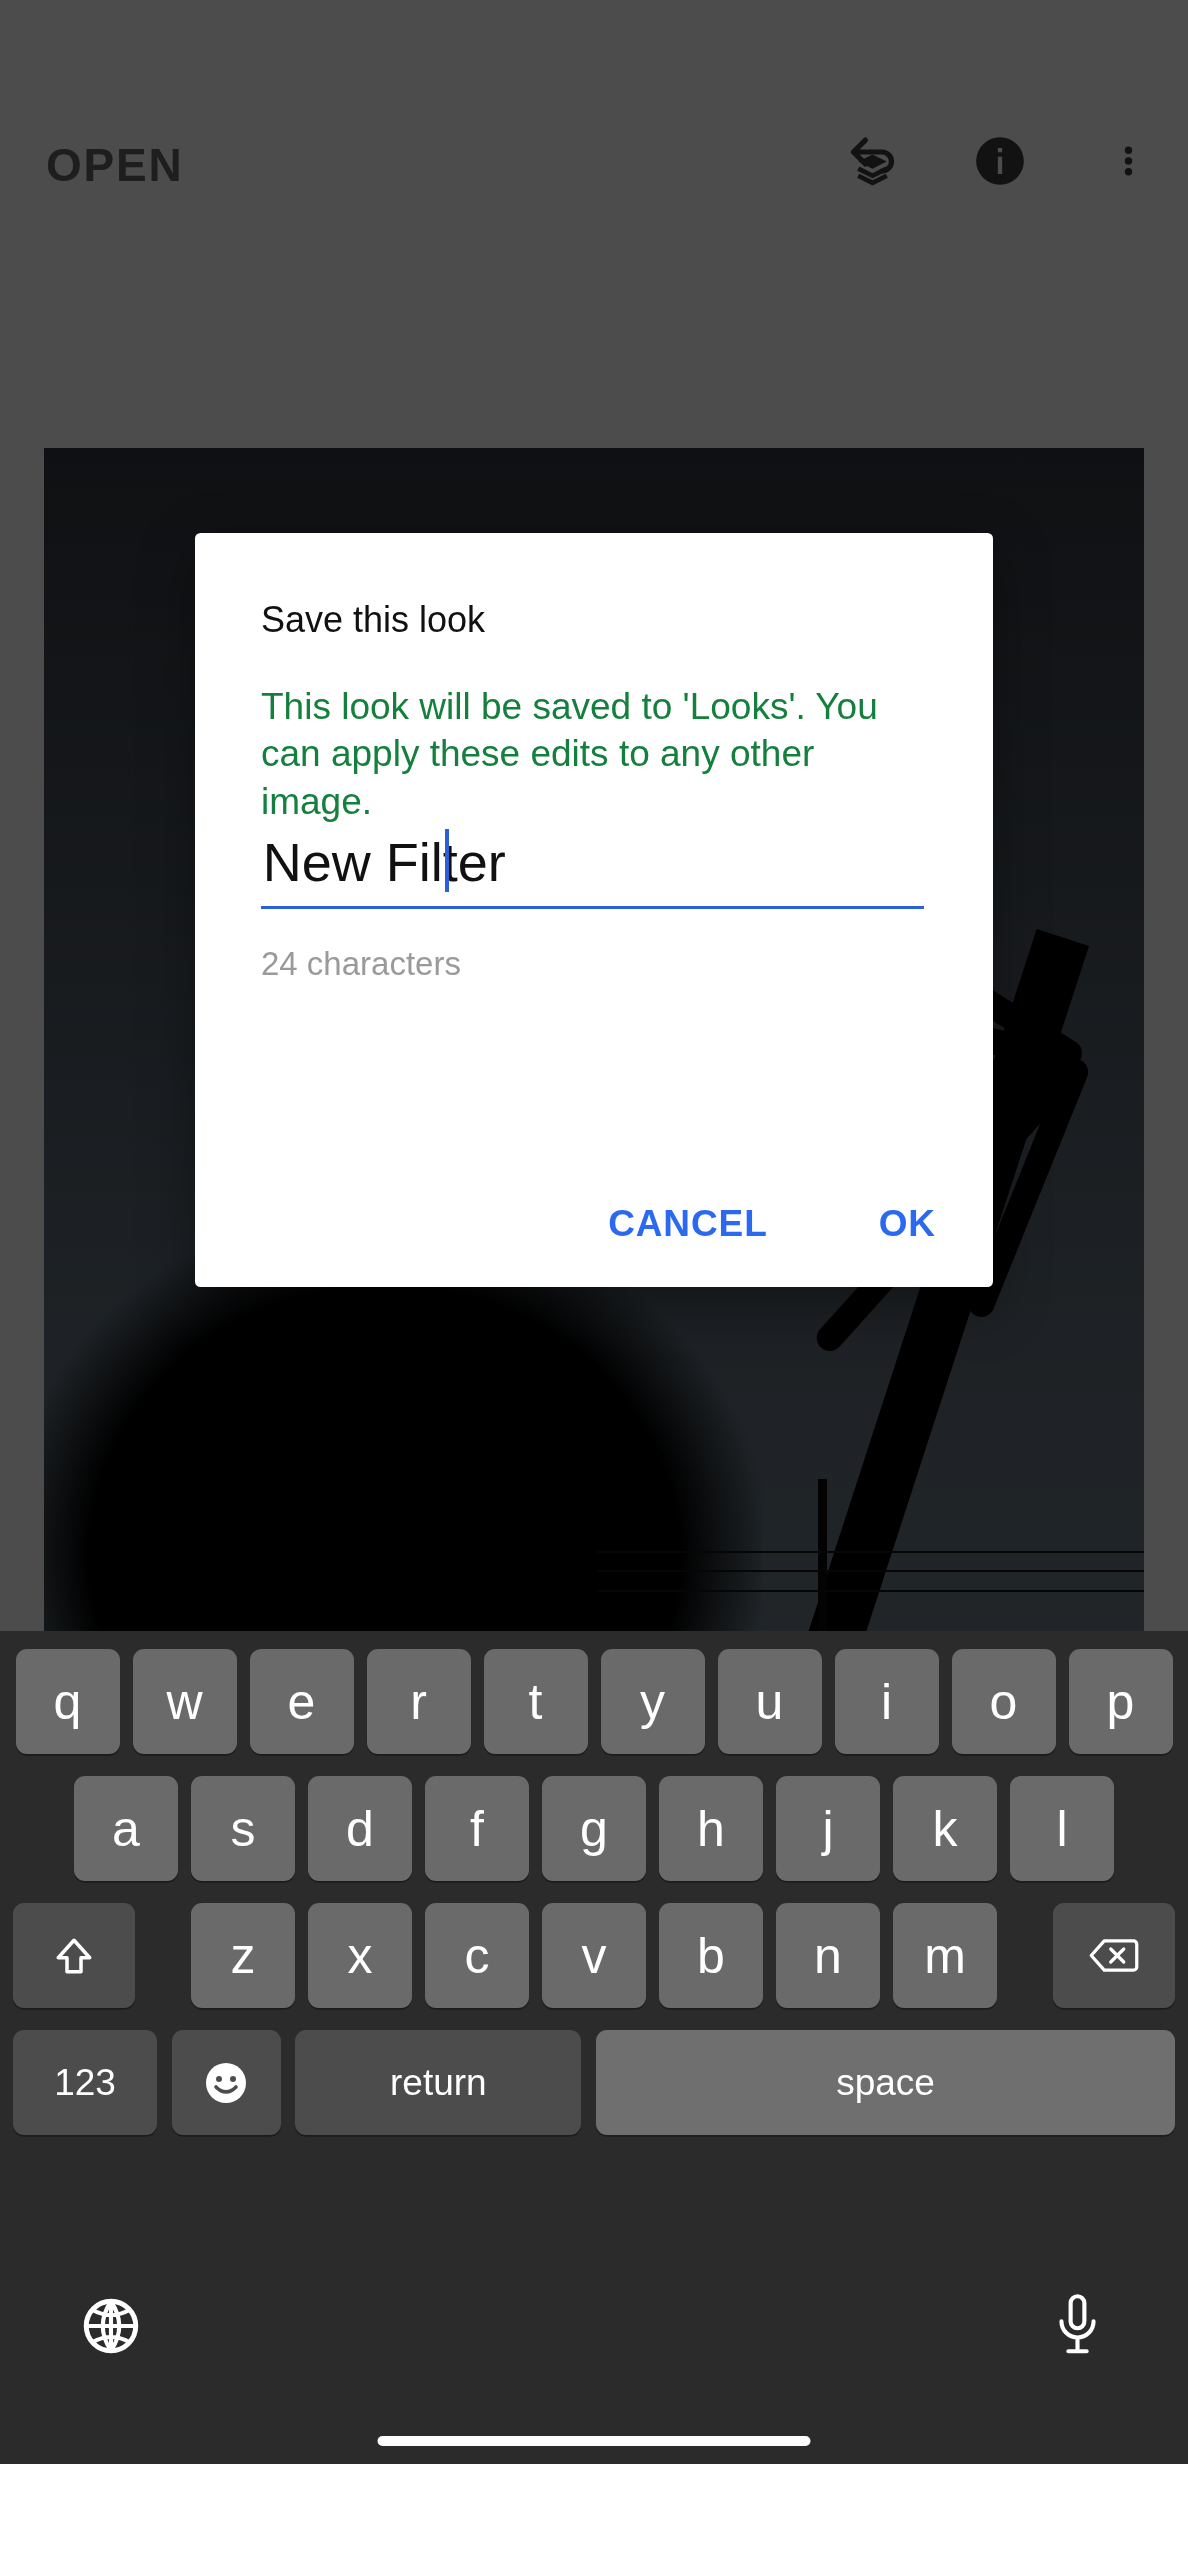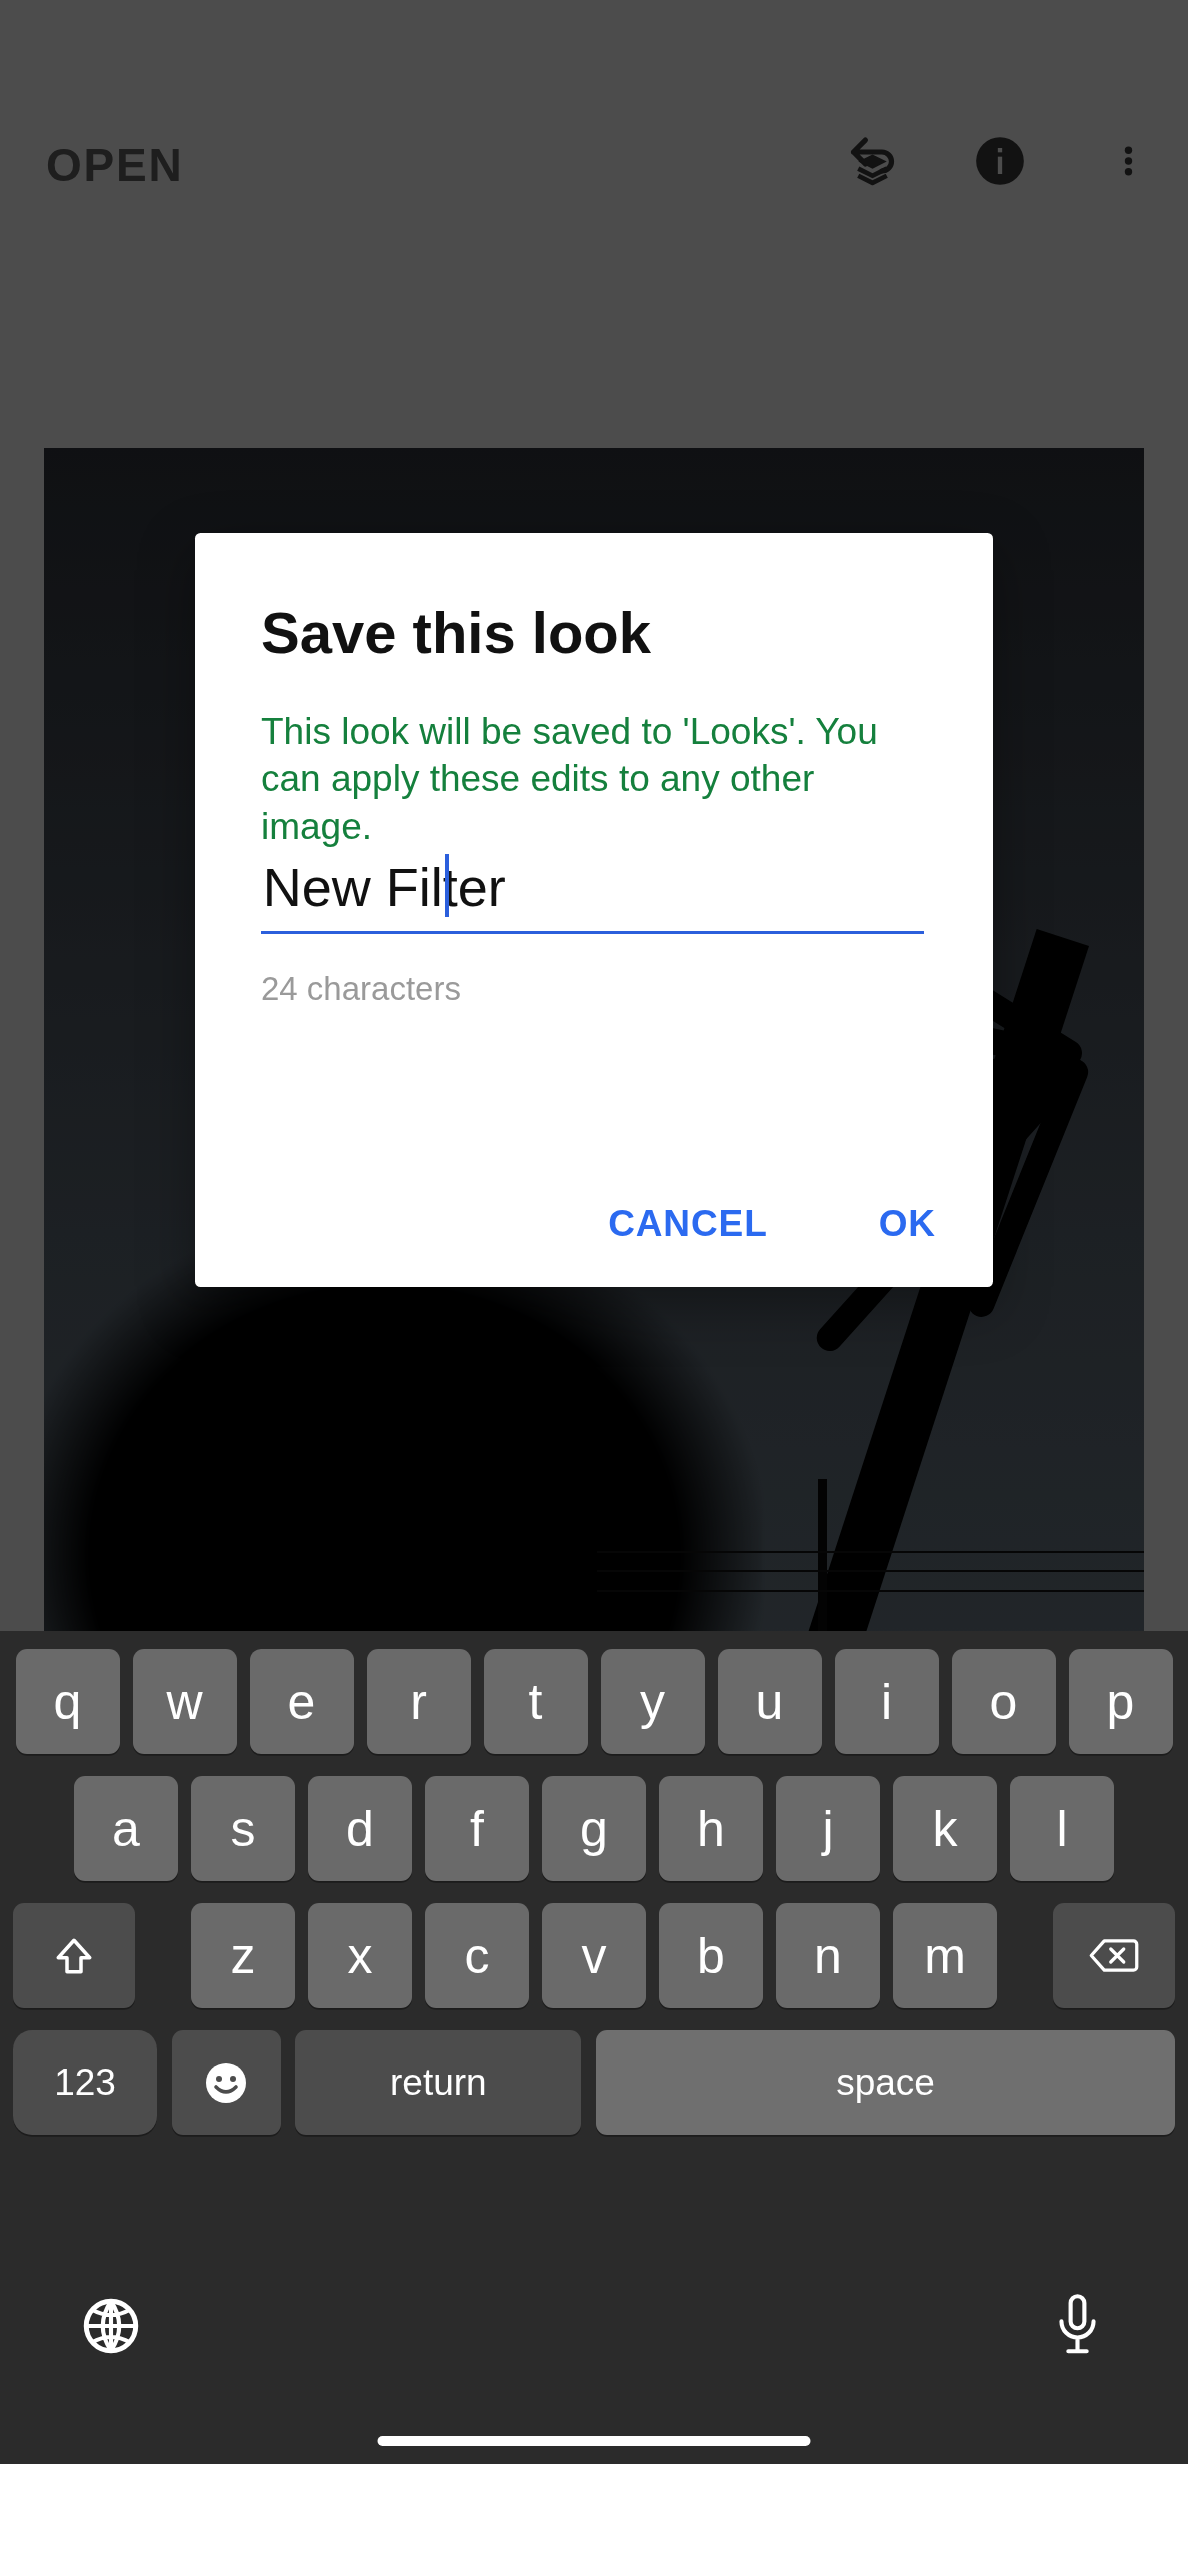--- a/index.html
+++ b/index.html
@@ -26,42 +26,42 @@
   .leaf.l6 { transform: rotate(-68deg); width: 276px; }
   .pole { position: absolute; left: 774px; bottom: 37px; width: 9.2px; height: 240px; background: #050505; }
   .wire { position: absolute; left: 553px; bottom: 184px; width: 645px; height: 1.8px; background: #0b0b0b; }
   .wire.w2 { bottom: 203px; }
   .wire.w3 { bottom: 164px; }
 
   .dim-overlay { position: absolute; inset: 0; background: rgba(0,0,0,0.40); }
 
   
   .dialog { position: absolute; left: 195px; top: 533px; width: 798px; height: 754px; background: #fff; border-radius: 5.5px; padding: 66px 66px 37px 66px; box-shadow: 0 18.4px 55px rgba(0,0,0,0.35); }
-  .dialog h1 { font-size: 58px; font-weight: 700; color: #111; margin-bottom: 42px; }
+  .dialog h1 { font-size: 36px; font-weight: 400; color: #111; margin-bottom: 42px; }
   .dialog p { font-size: 37px; line-height: 1.28; color: #15803d; }
   .field { position: relative; width: 663px; }
   .text-input { width: 100%; border: none; border-bottom: 3.7px solid #2b5fdc; font-size: 54px; padding: 5.5px 1.8px 13px 1.8px; outline: none; color: #111; font-family: inherit; background: transparent; }
   .caret { position: absolute; top: 3.7px; bottom: 16.6px; width: 3.7px; background: #2b5fdc; animation: blink 1s steps(1) infinite; }
   @keyframes blink { 50% { opacity: 0; } }
   .char-count { margin-top: 36px; width: 663px; text-align: left; font-size: 33px; color: #9a9a9a; }
   .dlg-actions { position: absolute; right: 57px; bottom: 42px; display: flex; gap: 111px; align-items: flex-end; }
   .dlg-btn { font-size: 37px; font-weight: 600; letter-spacing: 0.9px; color: #2b6af0; background: none; border: none; cursor: pointer; }
 
   
   .keyboard { position: absolute; left: 0; right: 0; bottom: 0; height: 833px; background: #2b2b2b; padding-top: 18.4px; }
   .krow { display: flex; justify-content: center; gap: 13px; margin-bottom: 22px; padding: 0 13px; }
   .key { height: 105px; border-radius: 11px; background: #6a6a6a; color: #fff; font-size: 50px; display: flex; align-items: center; justify-content: center; border: none; font-family: inherit; box-shadow: 0 1.8px 0 rgba(0,0,0,0.35); }
   .key.letter { width: 104px; }
   .krow.r2 { padding: 0 72px; }
   .key.fn-wide { background: #4c4c4c; width: 144px; }
   .key.shift { width: 144px; }
   .spacer-sm { width: 35px; }
   .krow.r4 { gap: 14.7px; }
   .key.space { flex: 1; background: #6f6f6f; font-size: 37px; }
-  .key.num { width: 144px; background: #4c4c4c; font-size: 37px; border-radius: 19px; }
+  .key.num { width: 144px; background: #4c4c4c; font-size: 37px; }
   .key.emoji { width: 109px; background: #4c4c4c; font-size: 44px; }
   .key.return { width: 286px; background: #4c4c4c; font-size: 37px; }
   .kb-bottom { position: absolute; left: 0; right: 0; bottom: 28px; height: 184px; display: flex; align-items: center; justify-content: space-between; padding: 0 74px 37px 74px; }
   .kb-bottom .kb-icon { width: 74px; height: 74px; display:flex; align-items:center; justify-content:center; }
   .home-ind { position: absolute; left: 50%; bottom: 18.4px; transform: translateX(-50%); width: 433px; height: 9.2px; border-radius: 9.2px; background: #fff; }
 
 </style>
 </head>
 <body>
 

